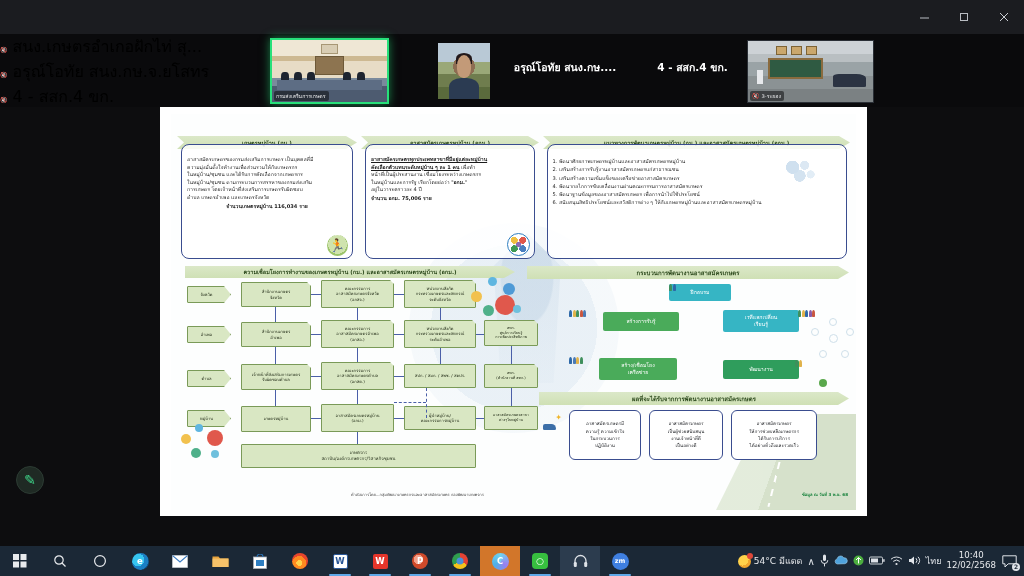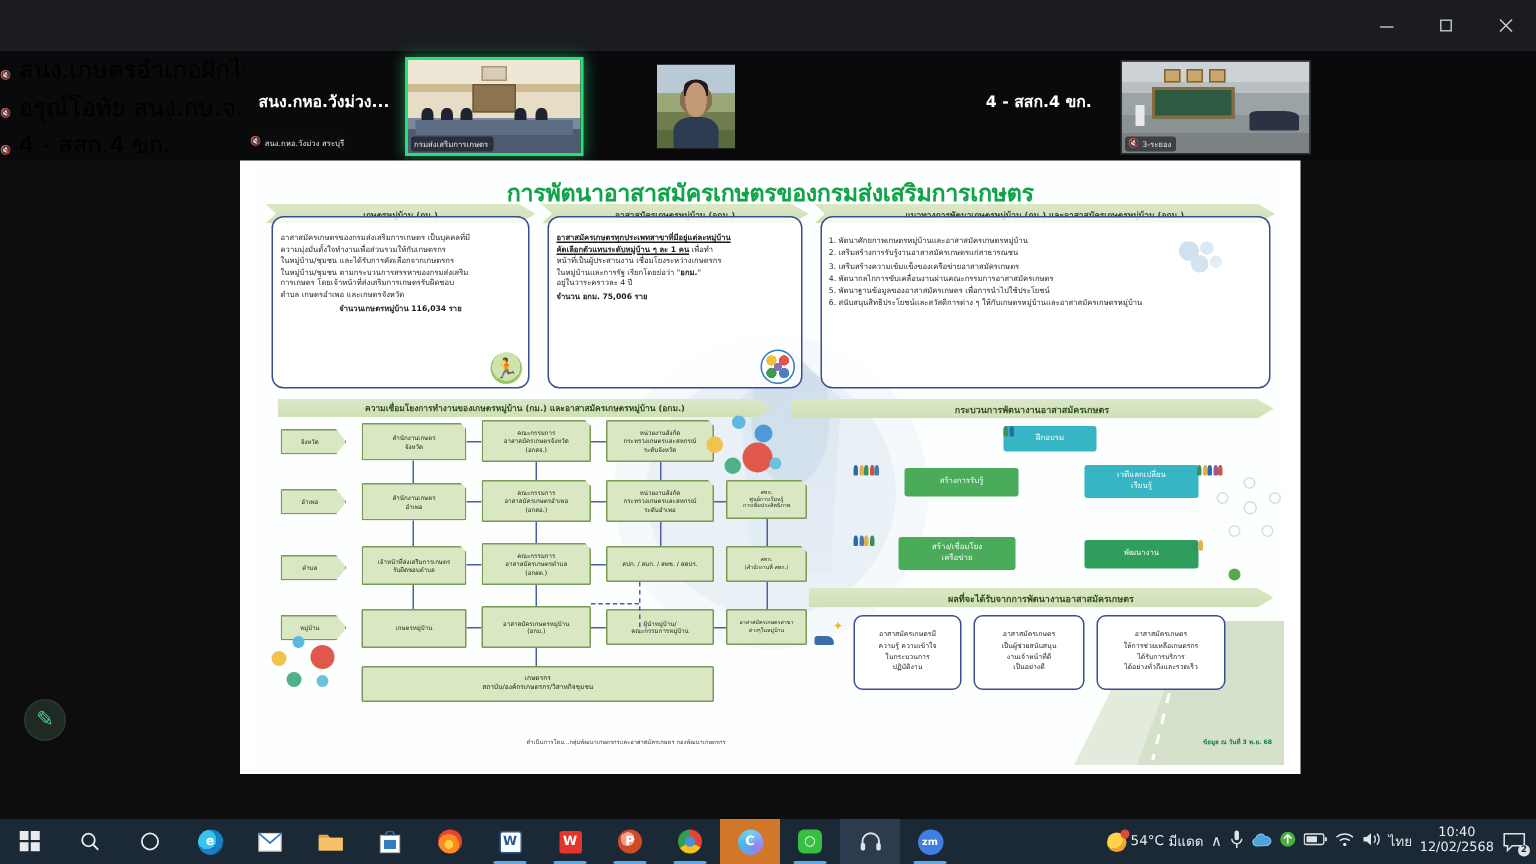--- a/index.html
+++ b/index.html
@@ -287,27 +287,20 @@
   <div class="winbtn">
     <svg width="12" height="12" viewBox="0 0 12 12">
       <line x1="2" y1="2" x2="10" y2="10" stroke="#c9ccd1" stroke-width="1"></line>
       <line x1="10" y1="2" x2="2" y2="10" stroke="#c9ccd1" stroke-width="1"></line>
     </svg>
   </div>
 </div>
 
 <div id="video-strip">
 
-  <div class="vtile" style="left:163px; width:106px; height:60px; top:7px; background:#0a0a0c;">
-    <div class="vname-big" style="left:0; width:106px; text-align:center; top:18px;">สนง.กหอ.วังม่วง...</div>
-    <div class="vlabel">
-      <span class="micoff">🔇</span>
-      <span>สนง.กหอ.วังม่วง สระบุรี</span>
-    </div>
-  </div>
 
   <div class="vtile vactive vactive-glow" style="left:272px; width:115px; height:62px; top:6px;">
     <div class="vimg room1">
       <div class="screen"></div>
       <div class="podium"></div>
       <div class="p" style="left:8%"></div>
       <div class="p" style="left:19%"></div>
       <div class="p" style="left:30%"></div>
       <div class="p" style="left:62%"></div>
       <div class="p" style="left:74%"></div>
@@ -323,20 +316,23 @@
       <div class="hair"></div>
       <div class="head"></div>
       <div class="shirt"></div>
     </div>
   </div>
   <div class="vlabel" style="left:386px; bottom:auto; top:90px;">
     <span class="micoff">🔇</span>
     <span>สนง.เกษตรอําเกอฝักไท่ สุ...</span>
   </div>
 
+  <div class="vtile" style="left:505px; width:120px; height:60px; top:7px; background:#0a0a0c;">
+    <div class="vname-big" style="left:0; width:120px; text-align:center; top:18px;">อรุณ์โอทัย สนง.กษ....</div>
+  </div>
   <div class="vlabel" style="left:508px; bottom:auto; top:90px;">
     <span class="micoff">🔇</span>
     <span>อรุณ์โอทัย สนง.กษ.จ.ยโสทร</span>
   </div>
 
   <div class="vtile" style="left:640px; width:105px; height:60px; top:7px; background:#0a0a0c;">
     <div class="vname-big" style="left:0; width:105px; text-align:center; top:18px;">4 - สสก.4 ขก.</div>
   </div>
   <div class="vlabel" style="left:638px; bottom:auto; top:90px;">
     <span class="micoff">🔇</span>
@@ -361,21 +357,20 @@
 
 <div id="slide">
   <div id="slide-inner">
 
     <div class="wmark"></div>
     <div class="wmark2"></div>
     <div class="roadwm">
       <div class="lane"></div>
     </div>
 
-    <div class="slide-title">การพัตนาอาสาสมัครเกษตรของกรมส่งเสริมการเกษตร</div>
 
     <div class="arrowbar" style="left:6px; top:22px; width:180px;">
       <span>เกษตรหมู่บ้าน (กม.)</span>
     </div>
     <div class="arrowbar" style="left:190px; top:22px; width:178px;">
       <span>อาสาสมัครเกษตรหมู่บ้าน (อกม.)</span>
     </div>
     <div class="arrowbar" style="left:372px; top:22px; width:307px;">
       <span>แนวทางการพัตนาเกษตรหมู่บ้าน (กม.) และอาสาสมัครเกษตรหมู่บ้าน (อกม.)</span>
     </div>

